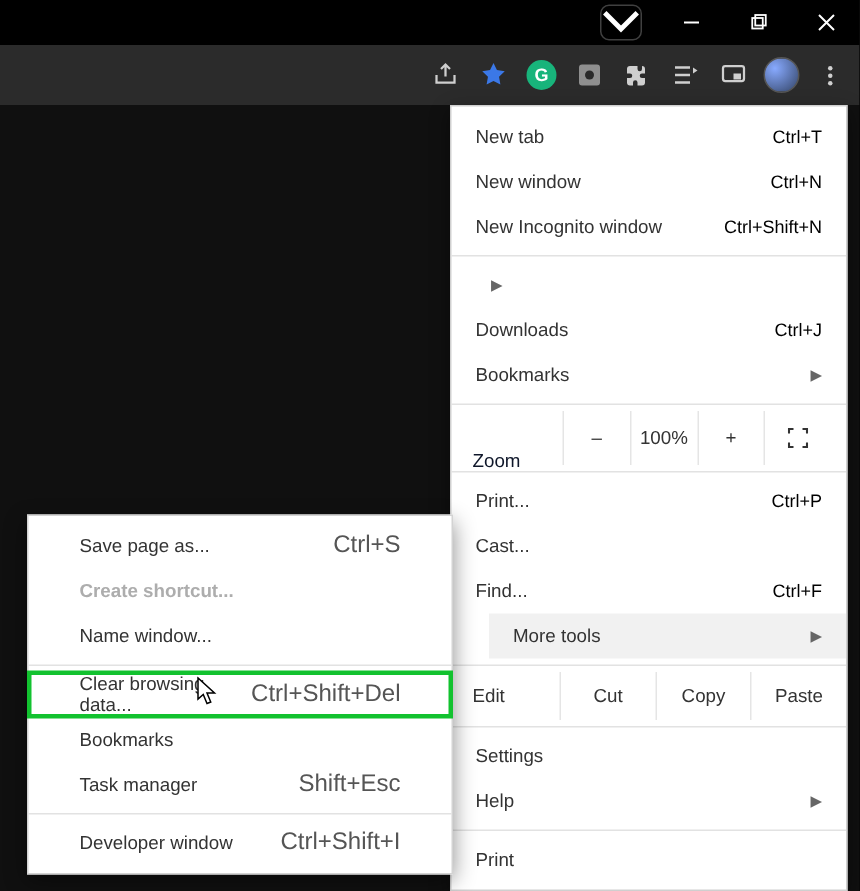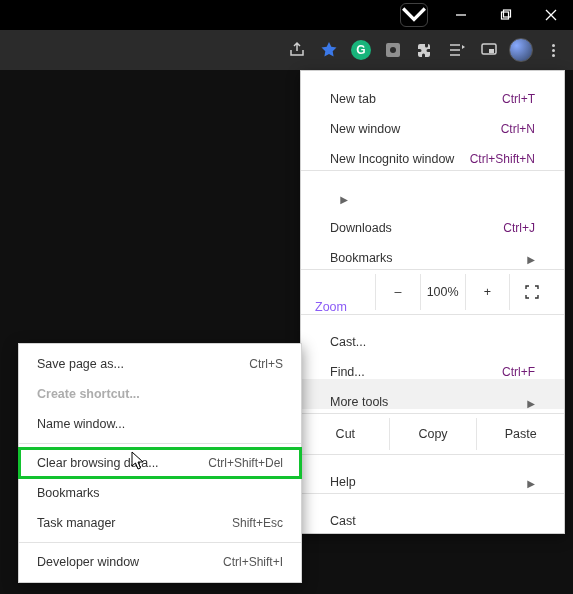--- a/index.html
+++ b/index.html
@@ -75,36 +75,36 @@
   .menu {
     position: absolute; top: 70px; right: 8px;
     width: 265px;
     background: #fff;
     border: 1px solid #cfcfcf;
     box-shadow: 0 4px 12px rgba(0,0,0,0.4);
     padding: 5px 0;
   }
   .mi {
     height: 30px;
-    display: flex; align-items: flex-end;
-    padding: 0 29px;
+    display: flex; align-items: center;
+    padding: 0 16px;
   }
   .mi .lbl { flex: 1; color: #333; }
-  .mi .shc { color: #701a75; font-size: 12px; }
+  .mi .shc { color: #000000; font-size: 12px; }
   .mi .arw { color: #666; margin-left: 8px; font-size: 10px; }
-  .mi.hover { background: #f1f1f1; }
+  .mi.hover { background: #f1f1f1; margin-left: 25px; }
   .sep { height: 1px; background: #e2e2e2; margin: 4px 0; }
   .arw-only { width: 10px; text-align: right; }
 
   
   .zoom-row {
     height: 36px; display: flex; align-items: center;
     padding: 0 10px 0 14px;
   }
-  .zoom-row .lbl { width: 60px; color: #8b5cf6; margin-top: 29px; }
+  .zoom-row .lbl { width: 60px; color: #0f172a; margin-top: 29px; }
   .zcell {
     flex: 1; height: 100%;
     border-left: 1px solid #e5e5e5;
     display: flex; align-items: center; justify-content: center;
     color: #333;
   }
   .zcell.full svg { width: 14px; height: 14px; }
 
   
   .edit-row {
@@ -125,24 +125,24 @@
     position: absolute; top: 343px; left: 18px;
     width: 284px;
     background: #fff;
     border: 1px solid #d3d3d3;
     box-shadow: 0 4px 14px rgba(0,0,0,0.45);
     padding: 5px 0;
   }
   .smi {
     height: 30px;
     display: flex; align-items: center;
-    padding: 0 18px;
+    padding: 0 34px;
   }
   .smi .lbl { flex: 1; color: #333; }
-  .smi .shc { color: #555; font-size: 12px; }
+  .smi .shc { color: #555; font-size: 16px; }
   .smi.disabled .lbl { color: #adadad; font-weight: bold; }
   .smi.highlight {
     outline: 3px solid #12c22f;
     outline-offset: -2px;
   }
 
   
   .cursor {
     position: absolute; top: 451px; left: 131px;
     width: 16px; height: 22px; pointer-events: none;
@@ -264,50 +264,58 @@
         <span>+</span>
       </div>
     <div class="zcell full">
       <svg viewBox="0 0 14 14">
           <path d="M1 4V1h3M13 4V1h-3M1 10v3h3M13 10v3h-3" stroke="#333" stroke-width="1.4" fill="none"></path>
         </svg>
     </div>
   </div>
   <div class="sep"></div>
   <div class="mi">
+    <span class="lbl">Print...</span>
+    <span class="shc">Ctrl+P</span>
+  </div>
+  <div class="mi">
     <span class="lbl">Cast...</span>
   </div>
   <div class="mi">
     <span class="lbl">Find...</span>
     <span class="shc">Ctrl+F</span>
   </div>
   <div class="mi hover">
     <span class="lbl">More tools</span>
     <span class="arw arw-only">▶</span>
   </div>
   <div class="sep"></div>
   <div class="edit-row">
+    <span class="lbl">Edit</span>
     <div class="ecell">
         <span>Cut</span>
       </div>
     <div class="ecell">
         <span>Copy</span>
       </div>
     <div class="ecell">
         <span>Paste</span>
       </div>
   </div>
   <div class="sep"></div>
   <div class="mi">
+    <span class="lbl">Settings</span>
+  </div>
+  <div class="mi">
     <span class="lbl">Help</span>
     <span class="arw arw-only">▶</span>
   </div>
   <div class="sep"></div>
   <div class="mi">
-    <span class="lbl">Cast</span>
+    <span class="lbl">Print</span>
   </div>
 </div>
 
 <div class="submenu">
   <div class="smi">
     <span class="lbl">Save page as...</span>
     <span class="shc">Ctrl+S</span>
   </div>
   <div class="smi disabled">
     <span class="lbl">Create shortcut...</span>

